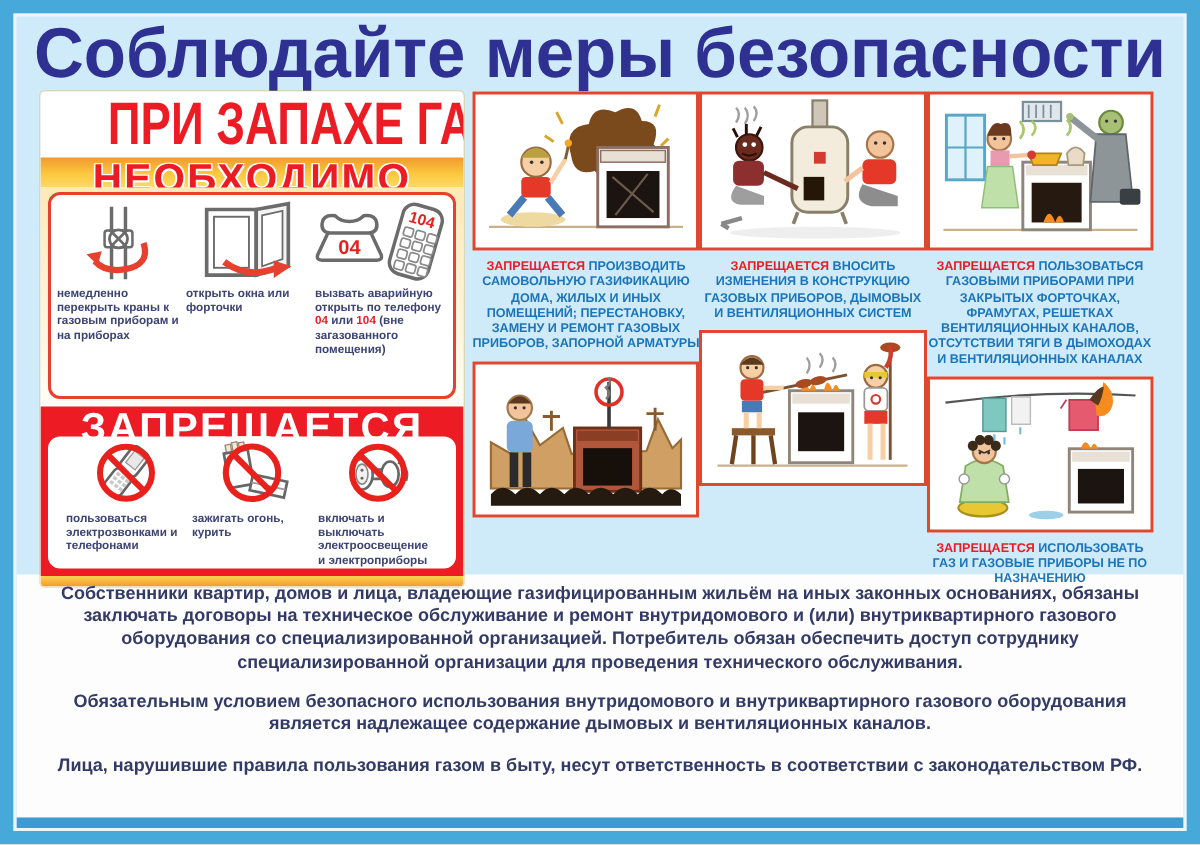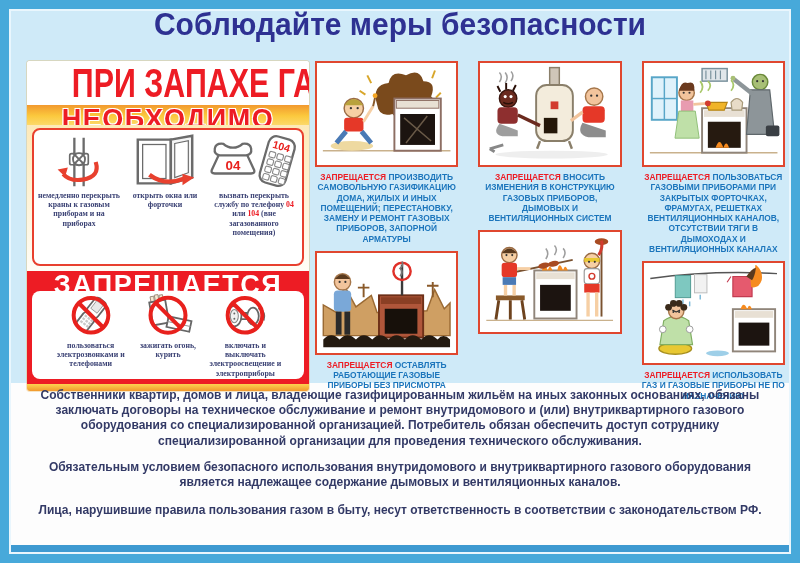--- a/index.html
+++ b/index.html
@@ -14,21 +14,21 @@
   .inner{
     position:relative;width:100%;height:100%;
     background:#cfeaf8;
     border:2px solid #e9f6fd;
     overflow:hidden;
   }
   
   .title{
     position:absolute;top:-3px;left:0;right:0;
     text-align:center;
-    font-size:30px;font-weight:800;color:#2e3192;
+    font-size:46px;font-weight:800;color:#2e3192;
     letter-spacing:0px;
     transform:scaleY(1.02);
   }
   
   .bottom-white{position:absolute;left:0;right:0;top:372px;bottom:7px;background:#fdfdfd;}
   .bottom-strip{position:absolute;left:0;right:0;bottom:0;height:7px;background:#3e9ad1;}
   
   .left-panel{
     position:absolute;left:16px;top:50px;width:282px;height:330px;
     display:flex;flex-direction:column;
@@ -50,35 +50,35 @@
     text-shadow:-1px -1px 0 #fff,1px -1px 0 #fff,-1px 1px 0 #fff,1px 1px 0 #fff;
   }
   .lp-band.forb{color:#fff;font-size:27px;}
   .lp-needs{flex:1;background:linear-gradient(#fde9b8,#fffdf6);padding:3px 5px 5px;}
   .lp-box{
     background:#fff;border:2px solid #e8402e;border-radius:8px;
     height:100%;display:flex;padding:4px 2px 2px;
   }
   .lp-forbid{background:#ed1c24;padding:0 5px 5px;}
   .lp-box2{
-    background:#fff;border-radius:8px;height:88px;display:flex;padding:3px 20px 2px;
+    background:#fff;border-radius:8px;height:88px;display:flex;padding:3px 10px 2px;
   }
   .lp-item{flex:1;display:flex;flex-direction:column;align-items:center;gap:1px;padding:0 2px;}
   .ico{height:56px;display:flex;align-items:center;justify-content:center;}
   .ico2{height:46px;display:flex;align-items:center;justify-content:center;}
   .lp-label{
     font-size:7.8px;font-weight:bold;color:#3c4375;
-    text-align:center;line-height:1.18;font-family:Liberation Serif, serif;
+    line-height:1.18;
   }
   .lp-label .red{color:#ed1c24;}
   .lp-foot{height:7px;background:linear-gradient(#fcd34f,#f2992e);}
   
   .panels{
     position:absolute;left:304px;top:50px;width:470px;
-    display:flex;gap:20px;
+    display:flex;gap:0;
   }
   .pcol{width:151.3px;display:flex;flex-direction:column;}
   .pimg{
     height:106px;background:#fff;border:2.5px solid #e0472f;
     padding:2px;margin-bottom:5px;flex:none;
   }
   .pimg.r2{height:104px;margin-top:2px;}
   .pimg svg{width:100%;height:100%;display:block;}
   .cap{
     font-size:8.4px;font-weight:bold;color:#1b75bc;
@@ -163,21 +163,21 @@
                       <rect x="68.5" y="35" width="6.5" height="6" rx="1.5"></rect>
                       <rect x="77" y="35" width="6.5" height="6" rx="1.5"></rect>
                     <rect x="60" y="43" width="6.5" height="6" rx="1.5"></rect>
                       <rect x="68.5" y="43" width="6.5" height="6" rx="1.5"></rect>
                       <rect x="77" y="43" width="6.5" height="6" rx="1.5"></rect>
                   </g>
                 </g>
               </svg>
             </div>
             <div class="lp-label">
-              <span>вызвать перекрыть службу по телефону</span>
+              <span>вызвать аварийную открыть по телефону</span>
               <span class="red">04</span>
               <span>или</span>
               <span class="red">104</span>
               <span>(вне загазованного помещения)</span>
             </div>
           </div>
 
         </div>
       </div>
 
@@ -300,24 +300,20 @@
             <path d="M84 22 q4 -4 0 -8 q4 -3 2 -7" stroke="#777" stroke-width="1.8" fill="none"></path>
             <path d="M4 88 q8 -9 17 0 q8 -9 17 0 q8 -9 17 0 q8 -9 17 0 q8 -9 17 0 q8 -9 17 0 q8 -9 17 0 q6 -7 13 0 V96 H4 Z" fill="#241a10"></path>
             <circle cx="24" cy="28" r="8.5" fill="#f2c49c" stroke="#a5764a" stroke-width="1.5"></circle>
             <path d="M16 25 Q24 15 32 25" fill="#5a3a1e"></path>
             <circle cx="21" cy="28" r="1.1" fill="#333"></circle>
               <circle cx="27" cy="28" r="1.1" fill="#333"></circle>
             <rect x="15" y="37" width="18" height="22" rx="4" fill="#7aa8d8"></rect>
             <rect x="17" y="59" width="6" height="24" fill="#2b2b2b"></rect>
               <rect x="26" y="59" width="6" height="24" fill="#2b2b2b"></rect>
           </svg>
-        </div>
-        <div class="cap">
-          <span class="kw">ЗАПРЕЩАЕТСЯ</span>
-          <span>ОСТАВЛЯТЬ РАБОТАЮЩИЕ ГАЗОВЫЕ ПРИБОРЫ БЕЗ ПРИСМОТРА</span>
         </div>
       </div>
 
       <div class="pcol">
         <div class="pimg">
           <svg viewBox="0 0 140 100" preserveAspectRatio="xMidYMid meet">
             <ellipse cx="72" cy="92" rx="58" ry="4" fill="#eeeeee"></ellipse>
             <rect x="70" y="2" width="10" height="20" fill="#cfc6b8" stroke="#8a7f6a" stroke-width="1.5"></rect>
             <rect x="56" y="20" width="38" height="58" rx="11" fill="#f3ecdc" stroke="#8a7f6a" stroke-width="2"></rect>
             <rect x="71" y="37" width="8" height="8" fill="#d23b2f"></rect>

